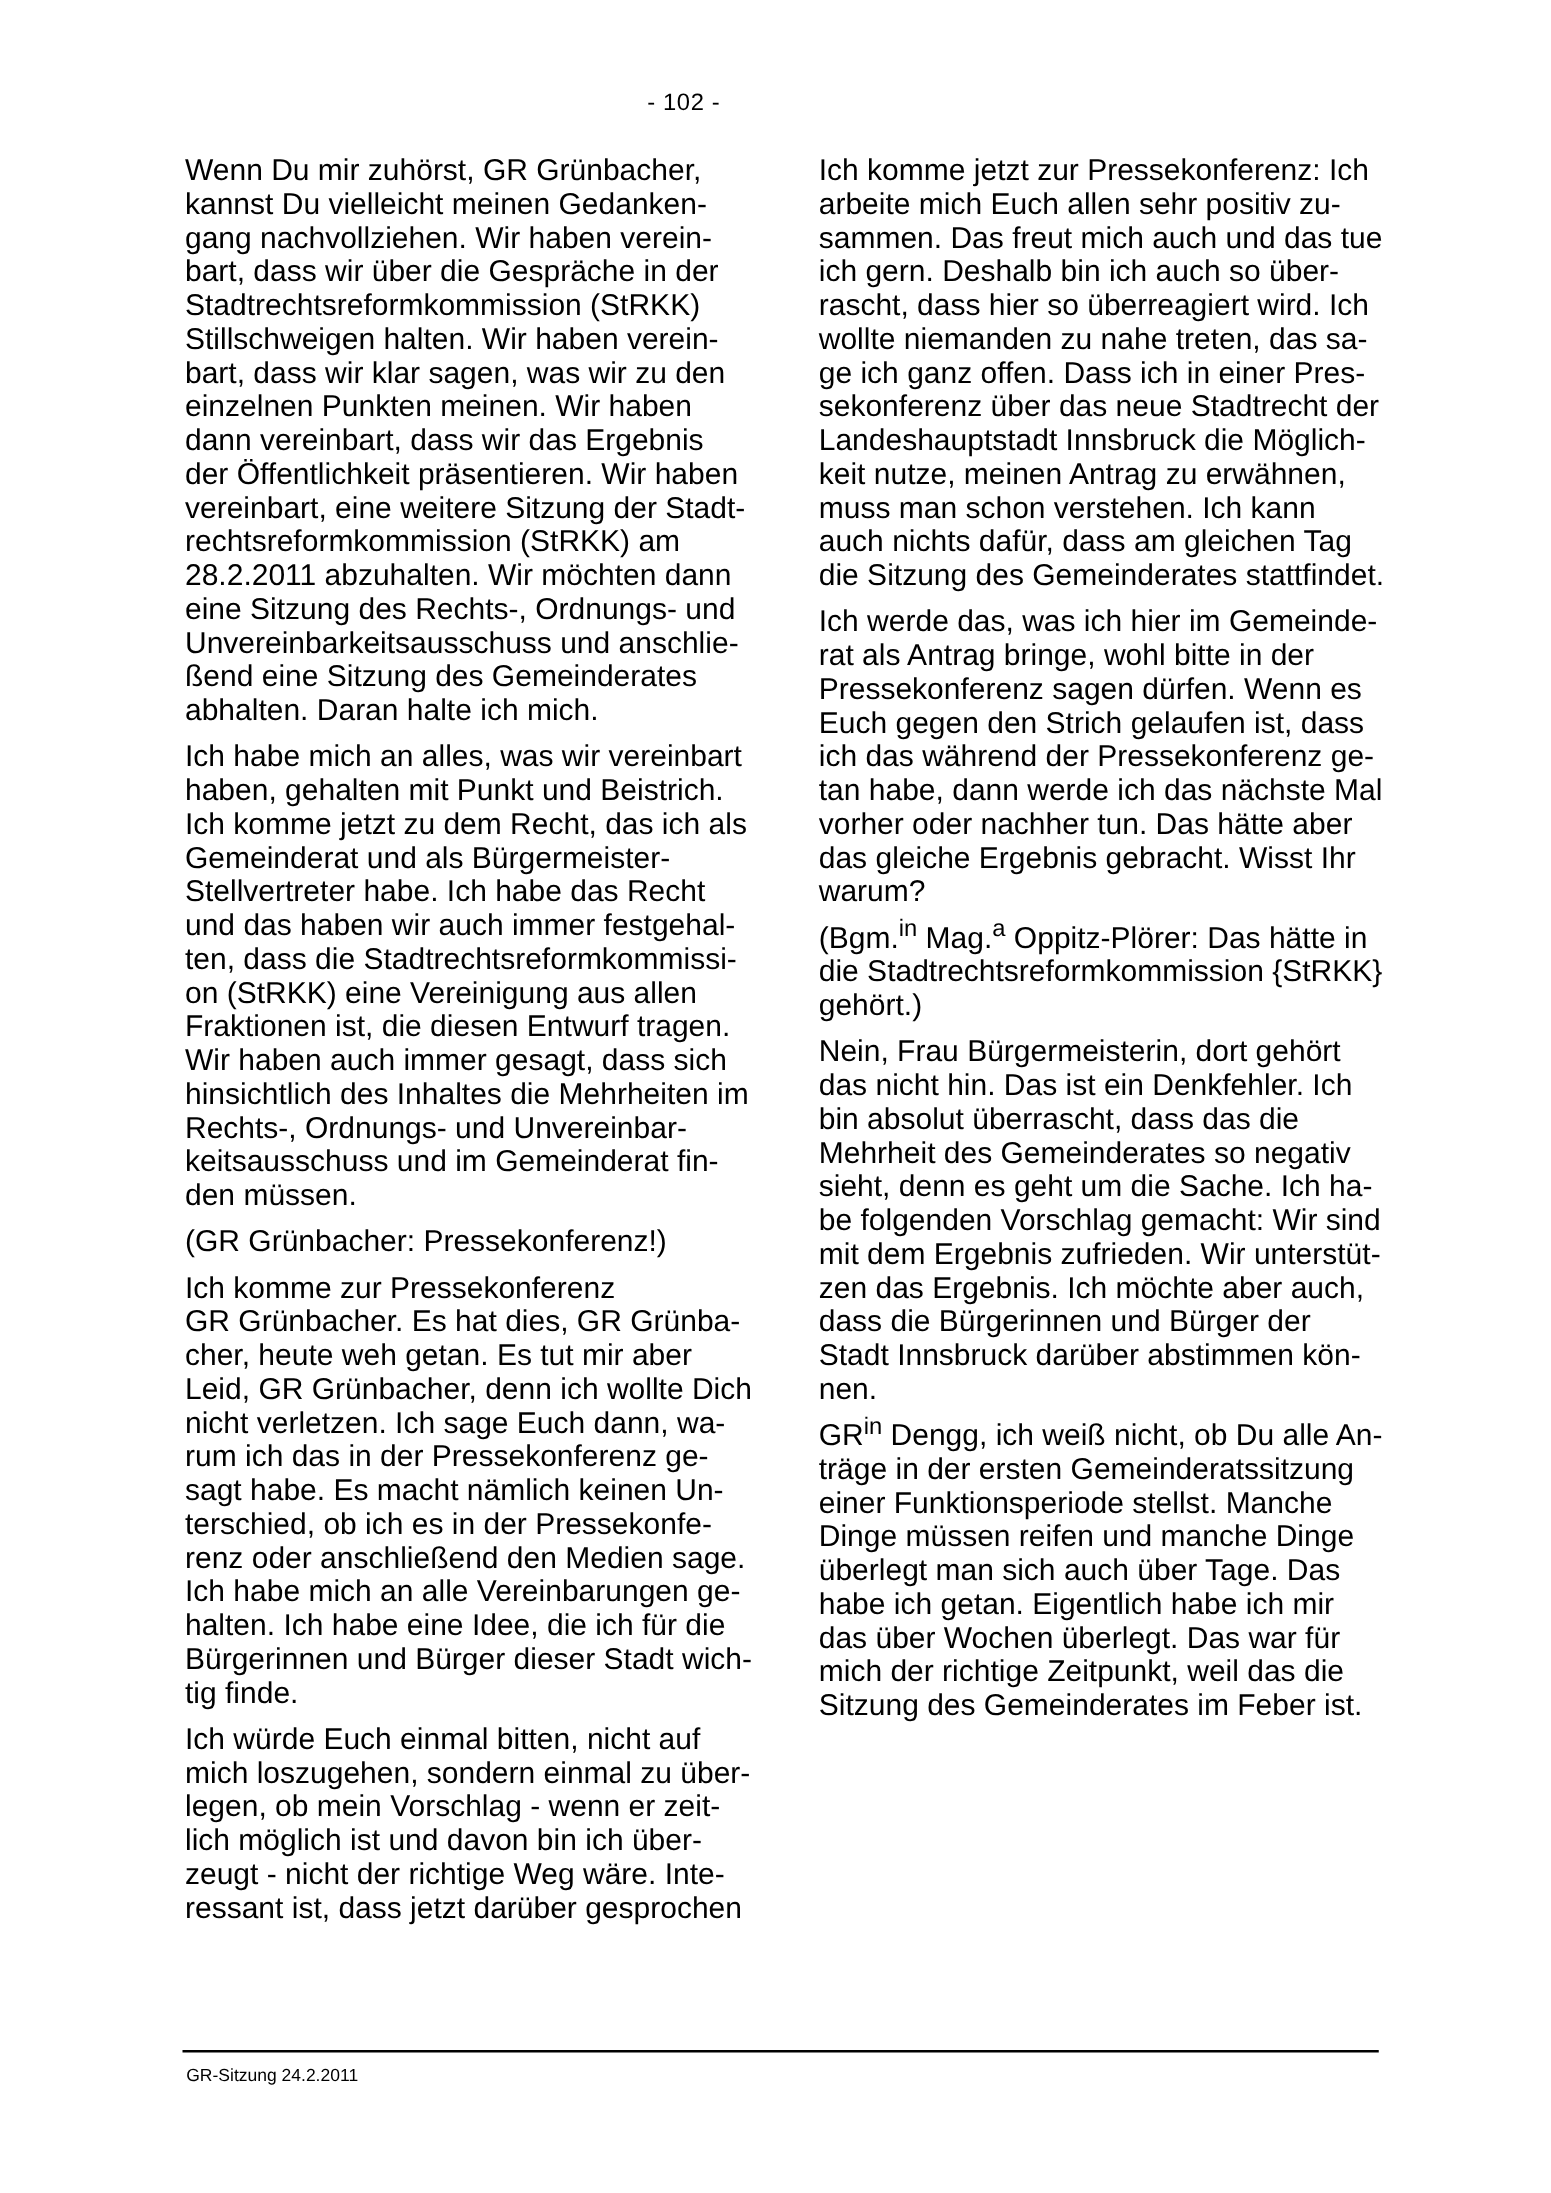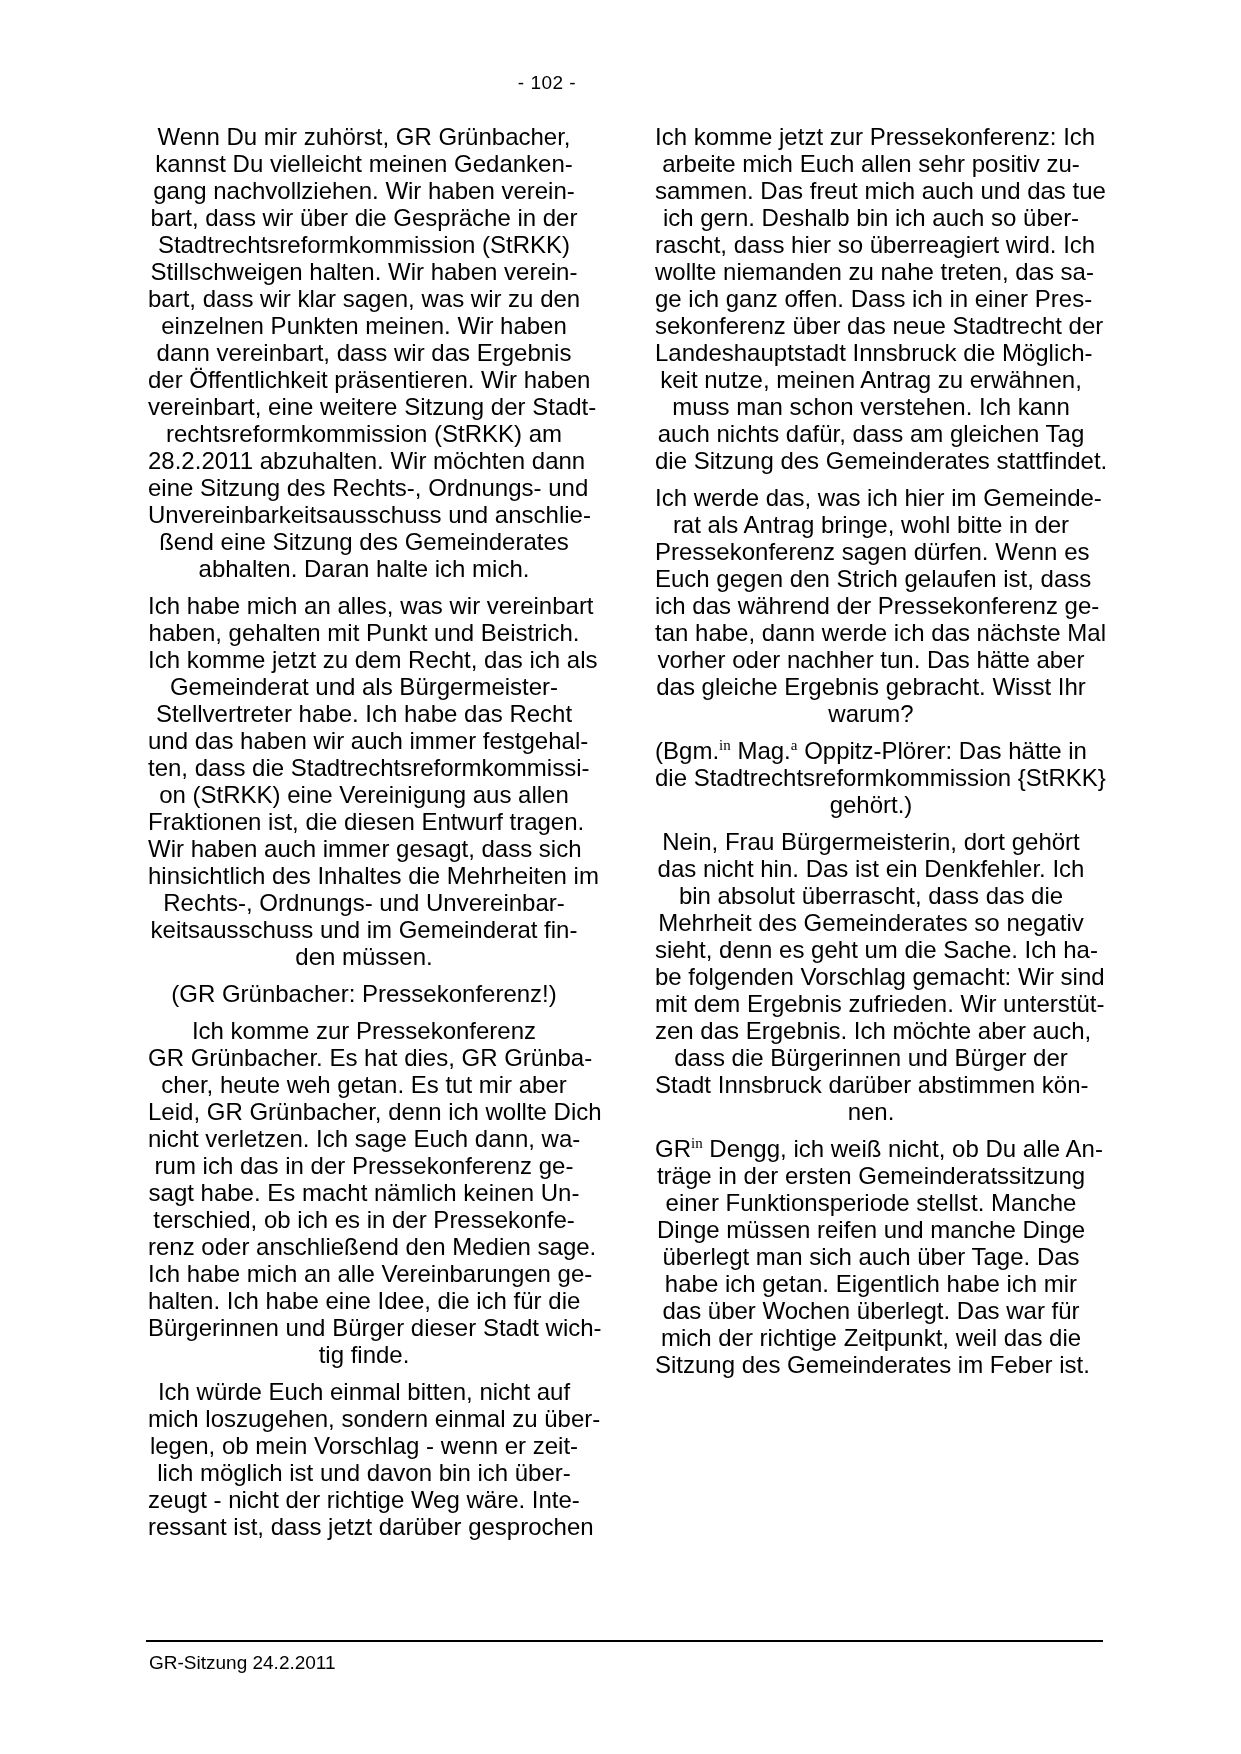--- a/index.html
+++ b/index.html
@@ -26,47 +26,45 @@
   }
   .content {
     position: absolute;
     left: 148px;
     top: 123px;
     display: flex;
     gap: 75px;
   }
   .col {
     width: 432px;
-    text-align: center;
   }
   .para {
     margin: 0 0 10px 0;
     font-size: 24px;
     line-height: 27px;
     white-space: nowrap;
   }
   .para sup {
-    font-size: 15px;
+    font-size: 19px;
     line-height: 0;
     vertical-align: super;
-    font-family: Liberation Serif, serif;
   }
   .footer-rule {
     position: absolute;
     left: 146px;
     top: 1640px;
     width: 957px;
     height: 0;
     border-top: 2px solid #000000;
   }
   .footer-text {
     position: absolute;
     left: 149px;
     top: 1652px;
-    font-size: 19px;
+    font-size: 14px;
   }
 </style>
 </head>
 <body>
 
 <div class="page-number">- 102 -</div>
 
 <div class="content">
   <div class="col">
       <p class="para">Wenn Du mir zuhörst, GR Grünbacher,<br>kannst Du vielleicht meinen Gedanken-<br>gang nachvollziehen. Wir haben verein-<br>bart, dass wir über die Gespräche in der<br>Stadtrechtsreformkommission (StRKK)<br>Stillschweigen halten. Wir haben verein-<br>bart, dass wir klar sagen, was wir zu den<br>einzelnen Punkten meinen. Wir haben<br>dann vereinbart, dass wir das Ergebnis<br>der Öffentlichkeit präsentieren. Wir haben<br>vereinbart, eine weitere Sitzung der Stadt-<br>rechtsreformkommission (StRKK) am<br>28.2.2011 abzuhalten. Wir möchten dann<br>eine Sitzung des Rechts-, Ordnungs- und<br>Unvereinbarkeitsausschuss und anschlie-<br>ßend eine Sitzung des Gemeinderates<br>abhalten. Daran halte ich mich.</p>

